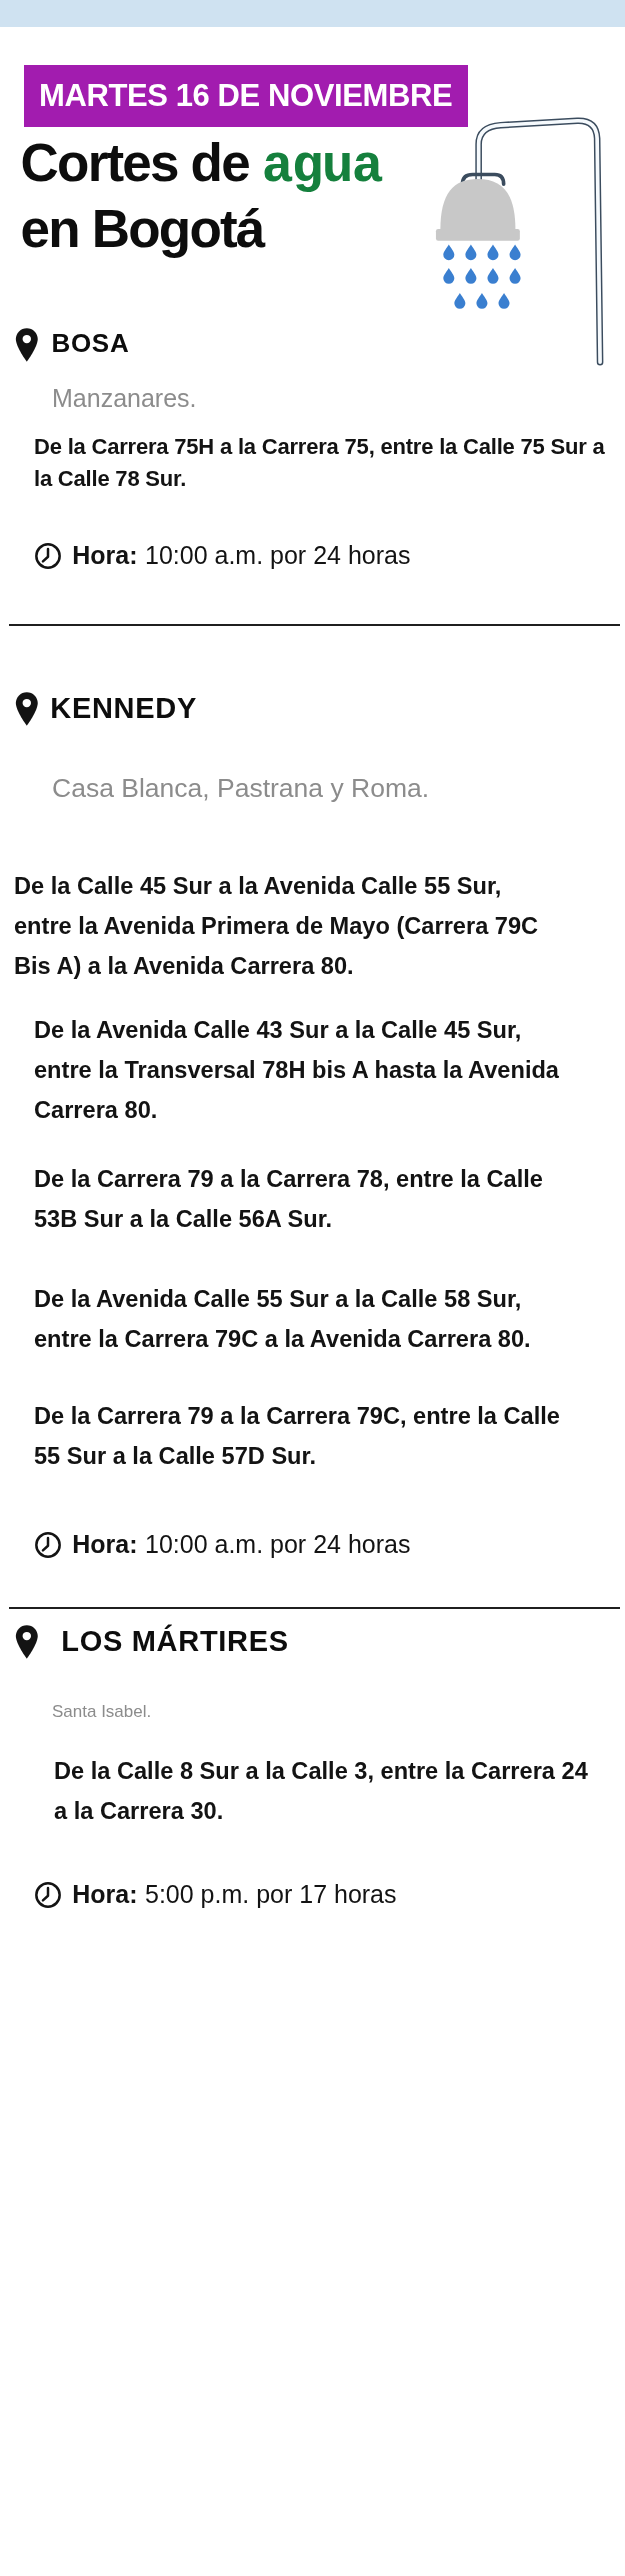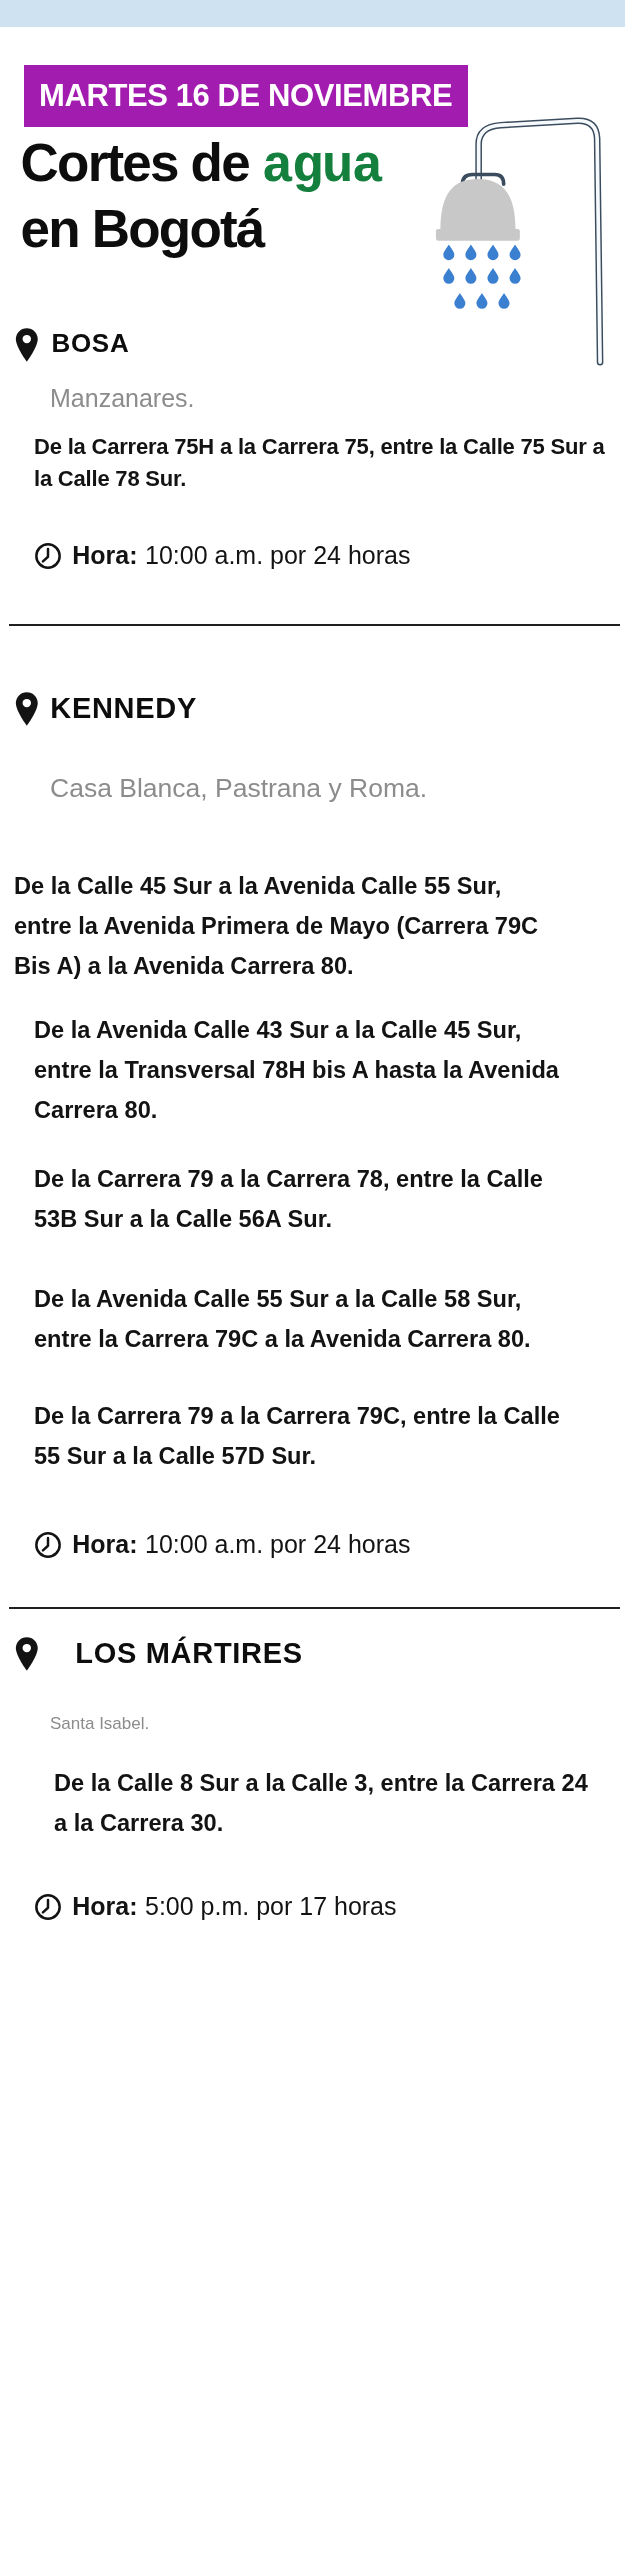--- a/index.html
+++ b/index.html
@@ -22,23 +22,23 @@
   .title .hl{color:#15803d;font-family:Liberation Mono, monospace;}
   .shower-wrap{position:absolute;top:41px;left:433px;width:184px;height:268px;pointer-events:none;}
   .section{position:relative;}
   .loc-head{display:flex;padding-left:14.7px;}
   .loc-head .pin{flex:0 0 auto;}
   .loc-head h2{margin:0;font-weight:bold;letter-spacing:0.7px;color:#0d0d0d;}
   .s-bosa .loc-head{margin-top:68px;gap:13.2px;}
   .s-bosa .loc-head h2{font-size:26px;}
   .s-kennedy .loc-head{margin-top:66px;gap:12px;}
   .s-kennedy .loc-head h2{font-size:29px;}
-  .s-martires .loc-head{margin-top:28px;gap:37px;}
+  .s-martires .loc-head{margin-top:16px;gap:23px;}
   .s-martires .loc-head h2{font-size:29px;}
-  .hoods{margin:16px;padding-left:34px;color:#8c8c8c;font-weight:normal;}
+  .hoods{margin:0;padding-left:52px;color:#8c8c8c;font-weight:normal;}
   .s-bosa .hoods{margin-top:22px;font-size:25px;line-height:29px;}
   .s-kennedy .hoods{margin-top:47px;font-size:26.5px;line-height:31px;}
   .s-martires .hoods{margin-top:37px;font-size:17px;line-height:31px;}
   .area{margin:0;padding-left:34px;font-weight:bold;color:#131313;}
   .s-bosa .area{margin-top:17.7px;font-size:22px;line-height:32px;width:574px;letter-spacing:-0.2px;}
   .s-kennedy .area{font-size:23.6px;line-height:40px;width:545px;}
   .s-kennedy .area.a0{margin-top:62px;padding-left:14px;}
   .s-kennedy .area.a1{margin-top:24px;}
   .s-kennedy .area.a2{margin-top:29px;}
   .s-kennedy .area.a3{margin-top:40px;}

